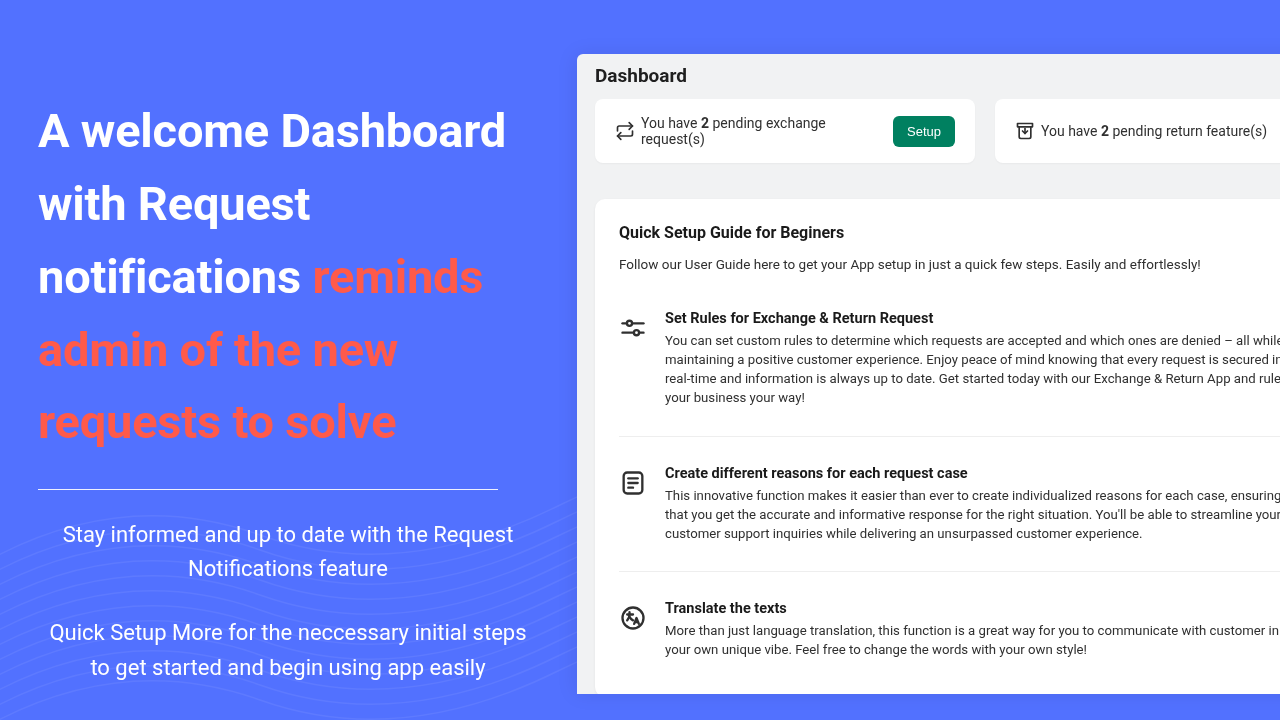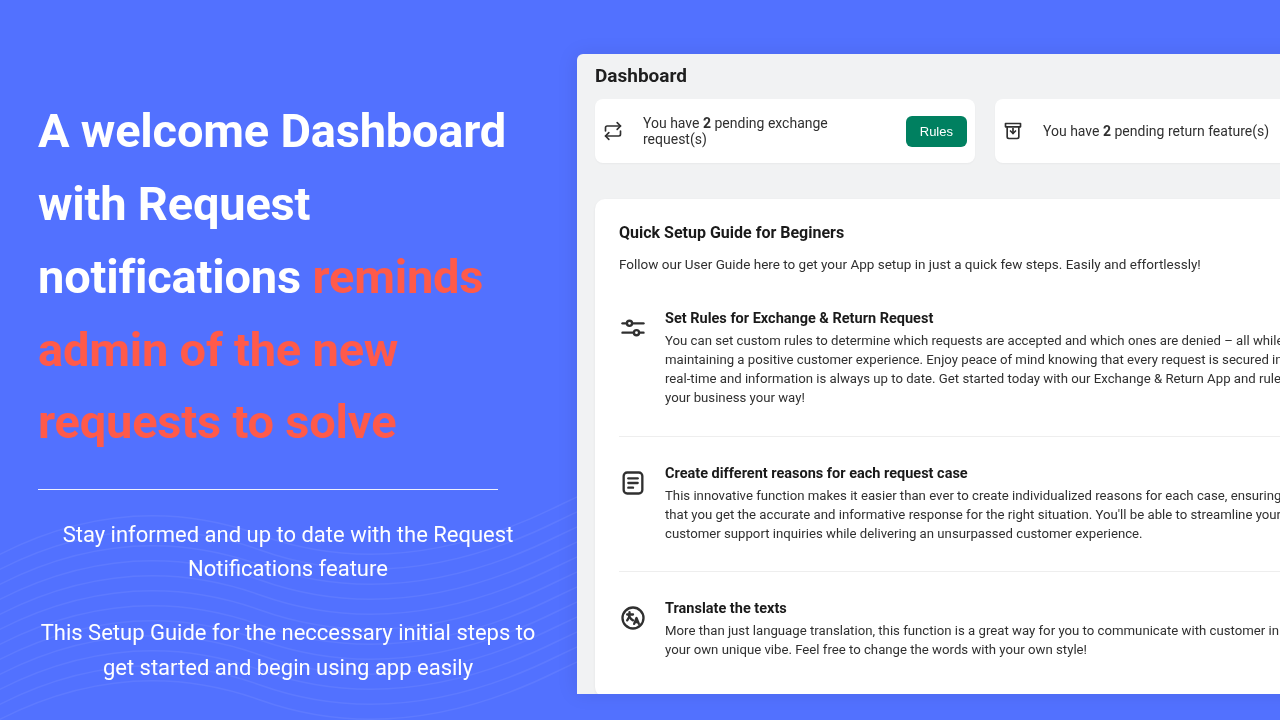--- a/index.html
+++ b/index.html
@@ -63,24 +63,24 @@
   }
   .noti-row {
     display: flex;
     gap: 20px;
     padding: 0 18px;
   }
   .noti-card {
     flex: 0 0 48%;
     background: #ffffff;
     border-radius: 8px;
-    padding: 16px 8px;
+    padding: 16px 20px;
     display: flex;
     align-items: center;
-    gap: 20px;
+    gap: 6px;
     box-shadow: 0 1px 2px rgba(0,0,0,0.04);
     min-width: 380px;
   }
   .noti-card .ic { width: 20px; height: 20px; color: #303030; flex-shrink:0; }
   .noti-text { font-size: 14px; color: #303030; flex: 1; }
   .noti-text b { font-weight: 700; }
   .btn-check {
     background: #008060;
     color: #fff;
     border: none;
@@ -155,41 +155,41 @@
 </svg>
 
 <div class="left-panel">
   <h1 class="headline">
     <span>A welcome Dashboard with Request notifications</span>
     <span class="accent">reminds admin of the new requests to solve</span>
   </h1>
   <hr class="divider">
   <div class="subtext">
     <div class="block">Stay informed and up to date with the Request Notifications feature</div>
-    <div class="block">This Setup Guide for the neccessary initial steps to  get started  and begin using app easily</div>
+    <div class="block">Quick Setup More for the neccessary initial steps to  get started  and begin using app easily</div>
   </div>
 </div>
 
 <div class="app-screenshot">
   <div class="dash-title">Dashboard</div>
 
   <div class="noti-row">
     <div class="noti-card">
       <svg class="ic" viewBox="0 0 24 24" fill="none" stroke="currentColor" stroke-width="2" stroke-linecap="round" stroke-linejoin="round">
           <path d="M17 2l4 4-4 4"></path>
           <path d="M3 12V8a2 2 0 0 1 2-2h16"></path>
           <path d="M7 22l-4-4 4-4"></path>
           <path d="M21 12v4a2 2 0 0 1-2 2H3"></path>
         </svg>
       <span class="noti-text">
         <span>You have</span>
         <b>2</b>
         <span>pending exchange request(s)</span>
       </span>
-      <button class="btn-check">Rules</button>
+      <button class="btn-check">Setup</button>
     </div>
     <div class="noti-card">
       <svg class="ic" viewBox="0 0 24 24" fill="none" stroke="currentColor" stroke-width="2" stroke-linecap="round" stroke-linejoin="round">
           <path d="M3 3h18v4H3z"></path>
           <path d="M5 7v12a2 2 0 0 0 2 2h10a2 2 0 0 0 2-2V7"></path>
           <path d="M9 12l3 3 3-3"></path>
           <path d="M12 15V9"></path>
         </svg>
       <span class="noti-text">
         <span>You have</span>

